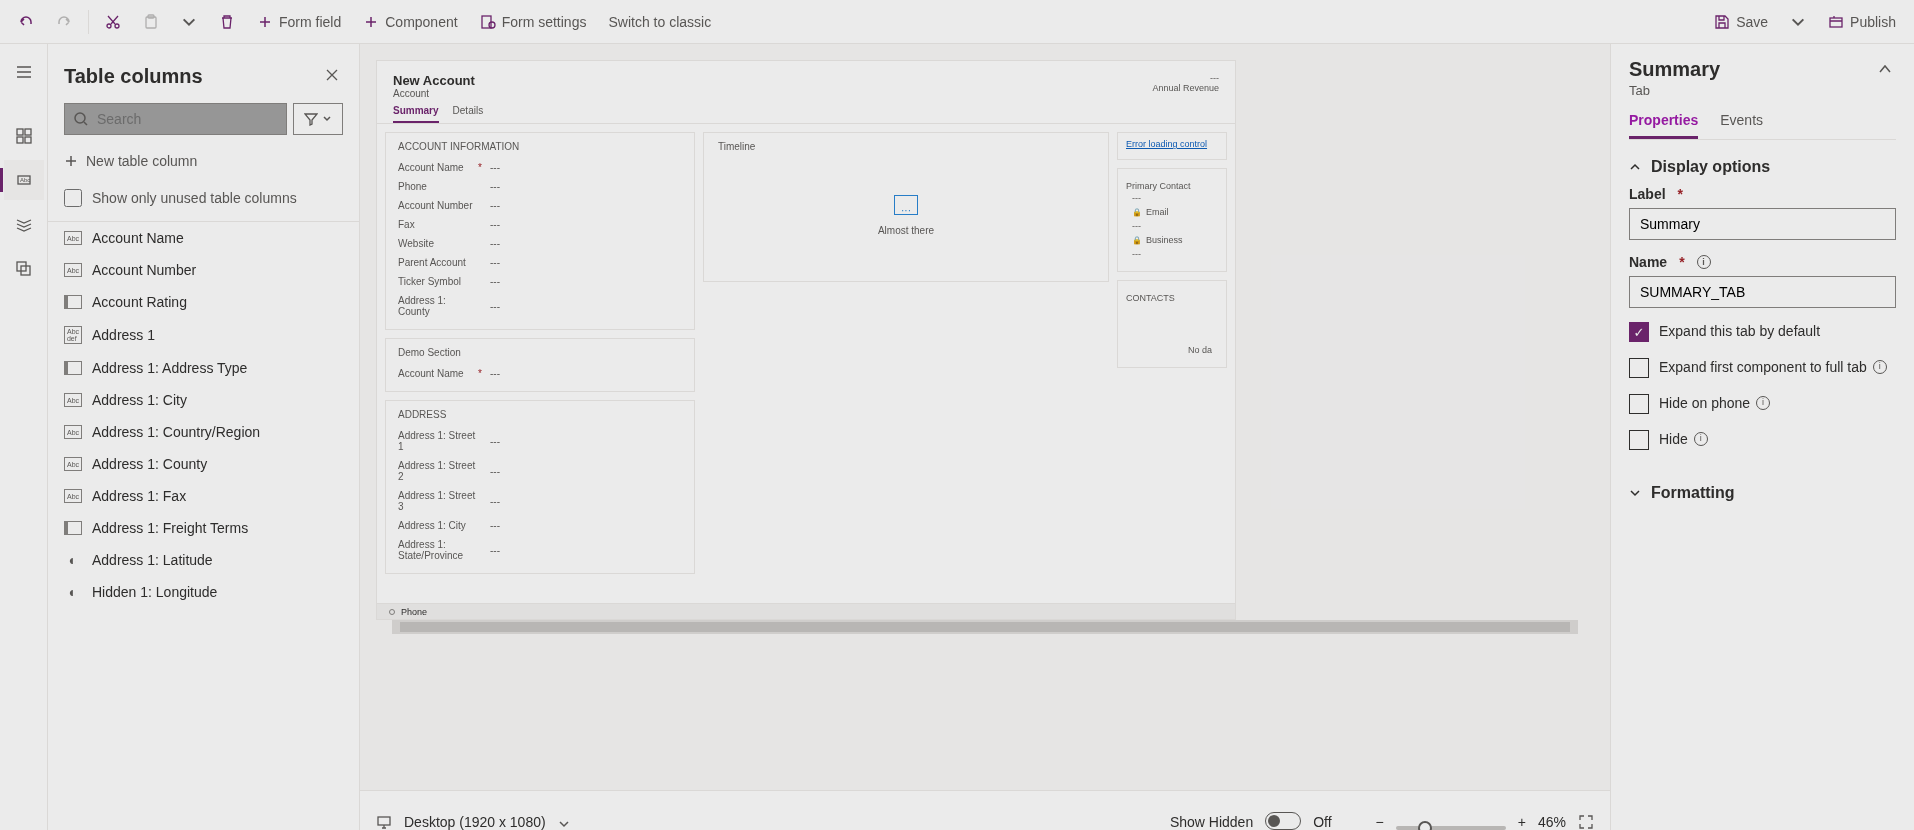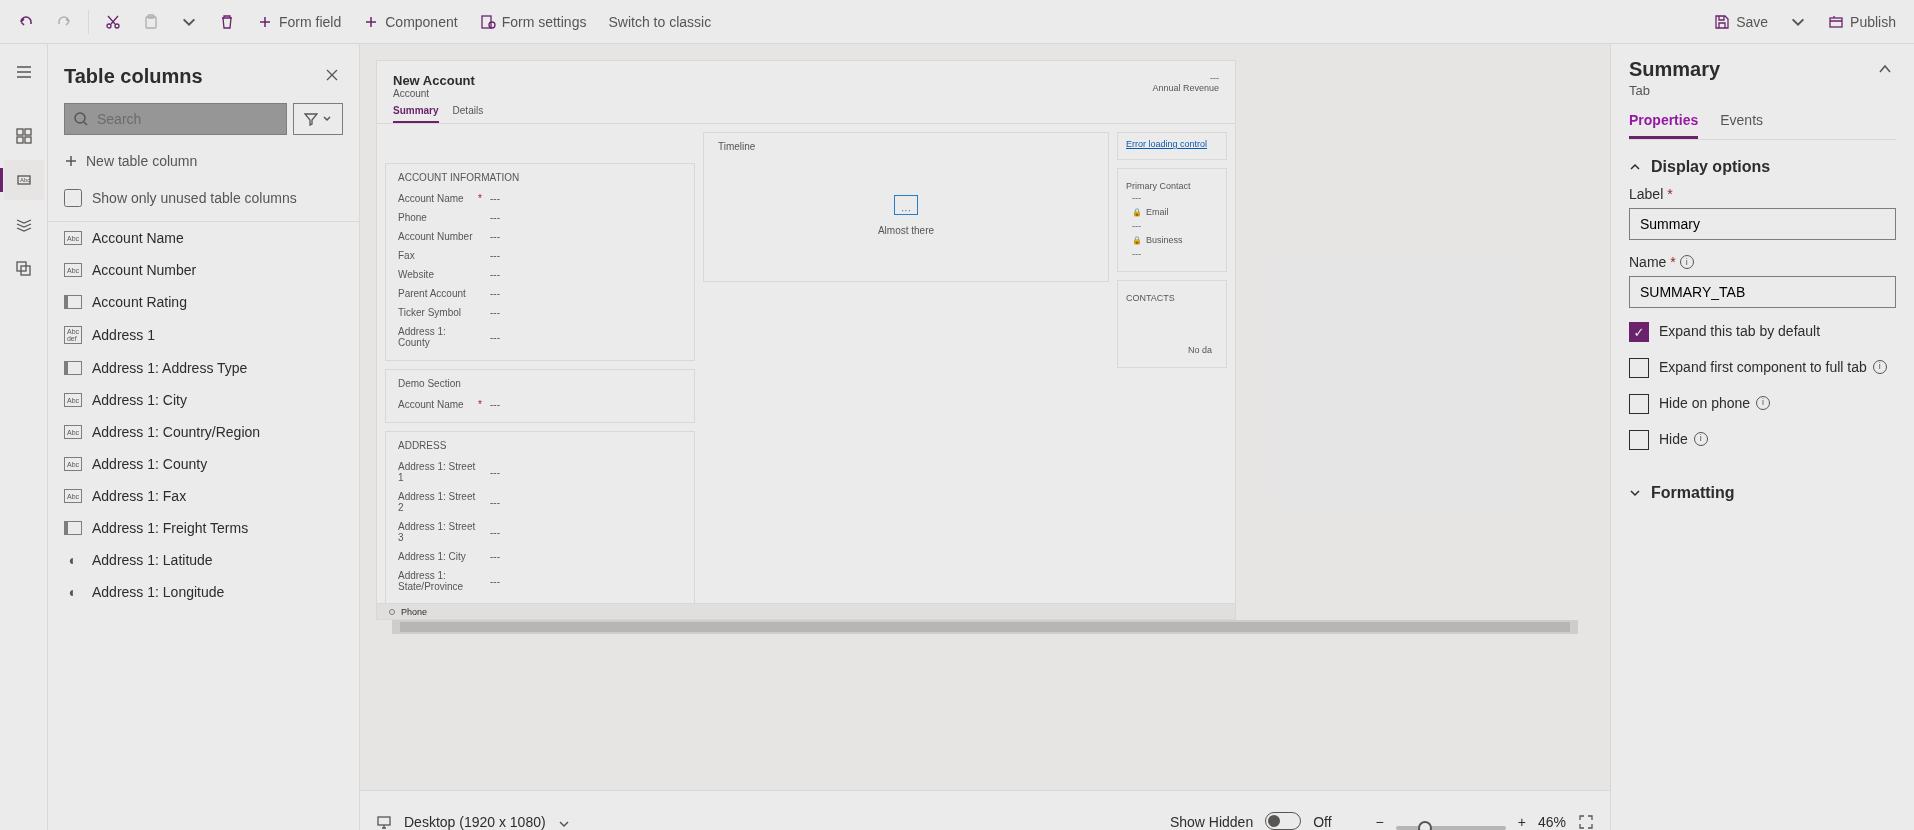--- a/index.html
+++ b/index.html
@@ -329,21 +329,21 @@
       padding: 8px;
       gap: 8px;
     }
 
     .form-col {
       display: flex;
       flex-direction: column;
       gap: 8px;
     }
 
-    .form-col.c1 { width: 310px; margin-top: 31px; }
+    .form-col.c1 { width: 310px; }
     .form-col.c2 { flex: 1; }
     .form-col.c3 { width: 110px; font-size: 9px; }
 
     .section {
       border: 1px solid #edebe9;
       padding: 8px 12px;
     }
 
     .section-title {
       font-size: 10px;
@@ -589,25 +589,25 @@
       width: 12px;
       height: 12px;
     }
 
     .prop-field {
       margin-bottom: 14px;
     }
 
     .prop-label {
       font-size: 14px;
-      font-weight: 400;
+      font-weight: 700;
       margin-bottom: 6px;
       display: flex;
       align-items: center;
-      gap: 4px;
+      gap: 12px;
     }
 
     .req-star {
       color: #a4262c;
     }
 
     .info-ico {
       width: 14px;
       height: 14px;
       border: 1px solid #605e5c;
@@ -859,21 +859,21 @@
         <div class="column-item">
           <div class="col-type-icon" style="border-left: 4px solid rgb(138, 136, 134);"></div>
           <span>Address 1: Freight Terms</span>
         </div>
         <div class="column-item">
           <div class="col-type-icon" style="border: none; font-size: 14px;">◐</div>
           <span>Address 1: Latitude</span>
         </div>
         <div class="column-item">
           <div class="col-type-icon" style="border: none; font-size: 14px;">◐</div>
-          <span>Address 1: Longitude</span>
+          <span>Hidden 1: Longitude</span>
         </div>
       </div>
   </div>
 
   <div class="canvas-area">
     <div class="canvas-scroll">
       <div class="form-canvas">
         <div class="form-header">
           <div>
             <div class="form-title">New Account</div>

